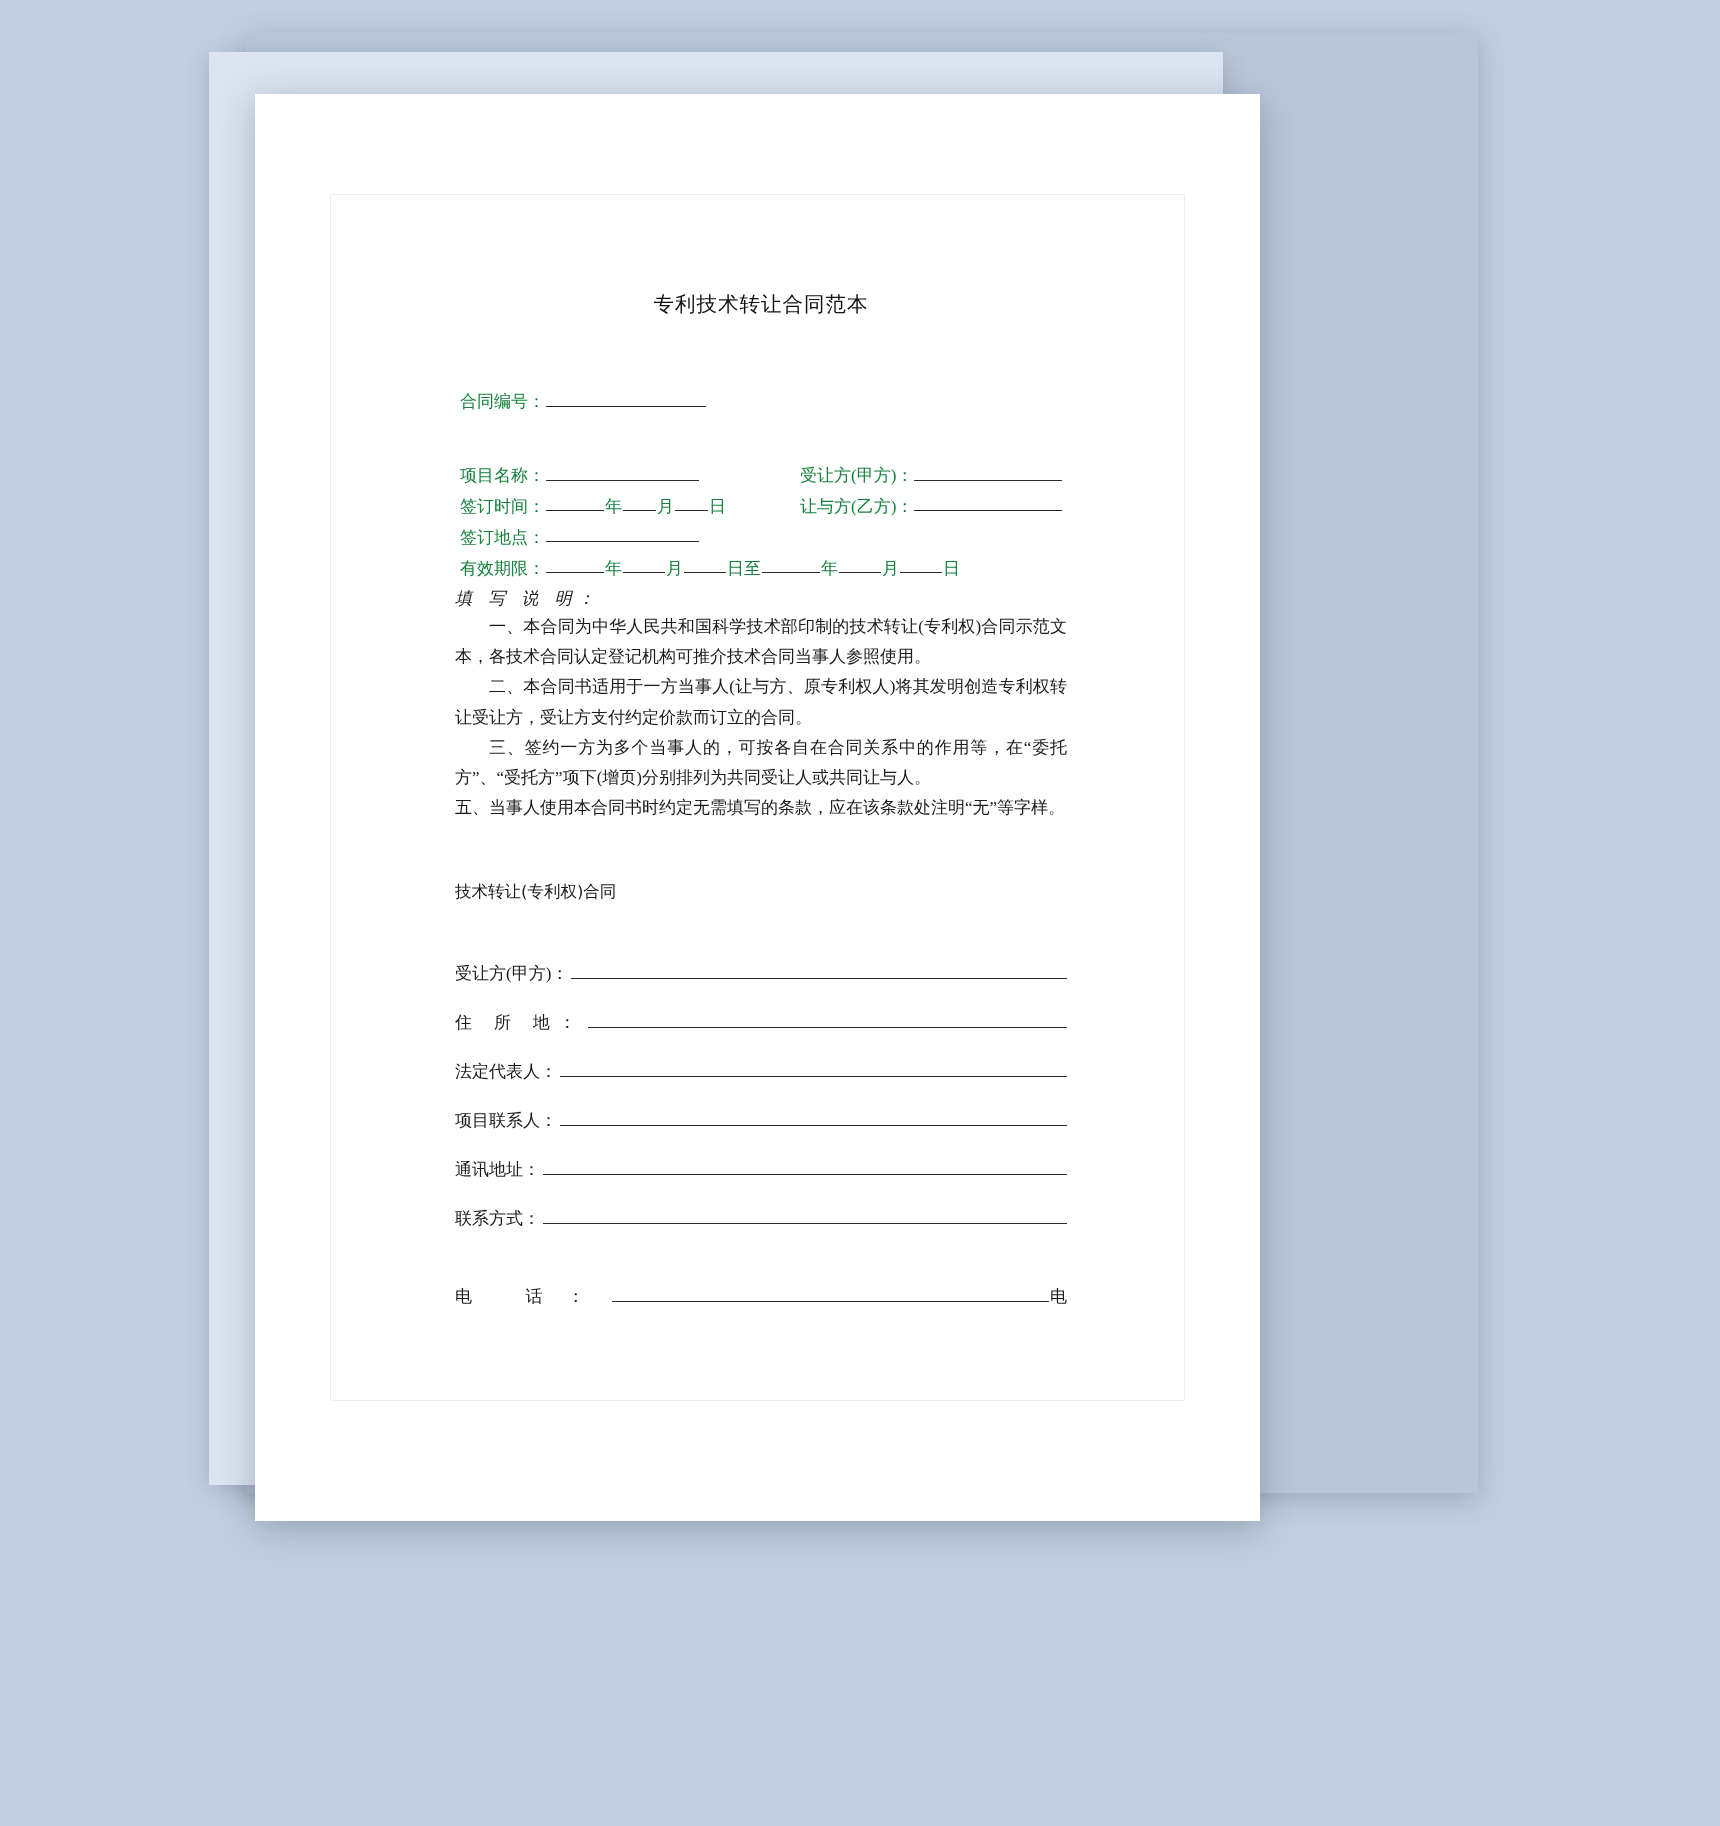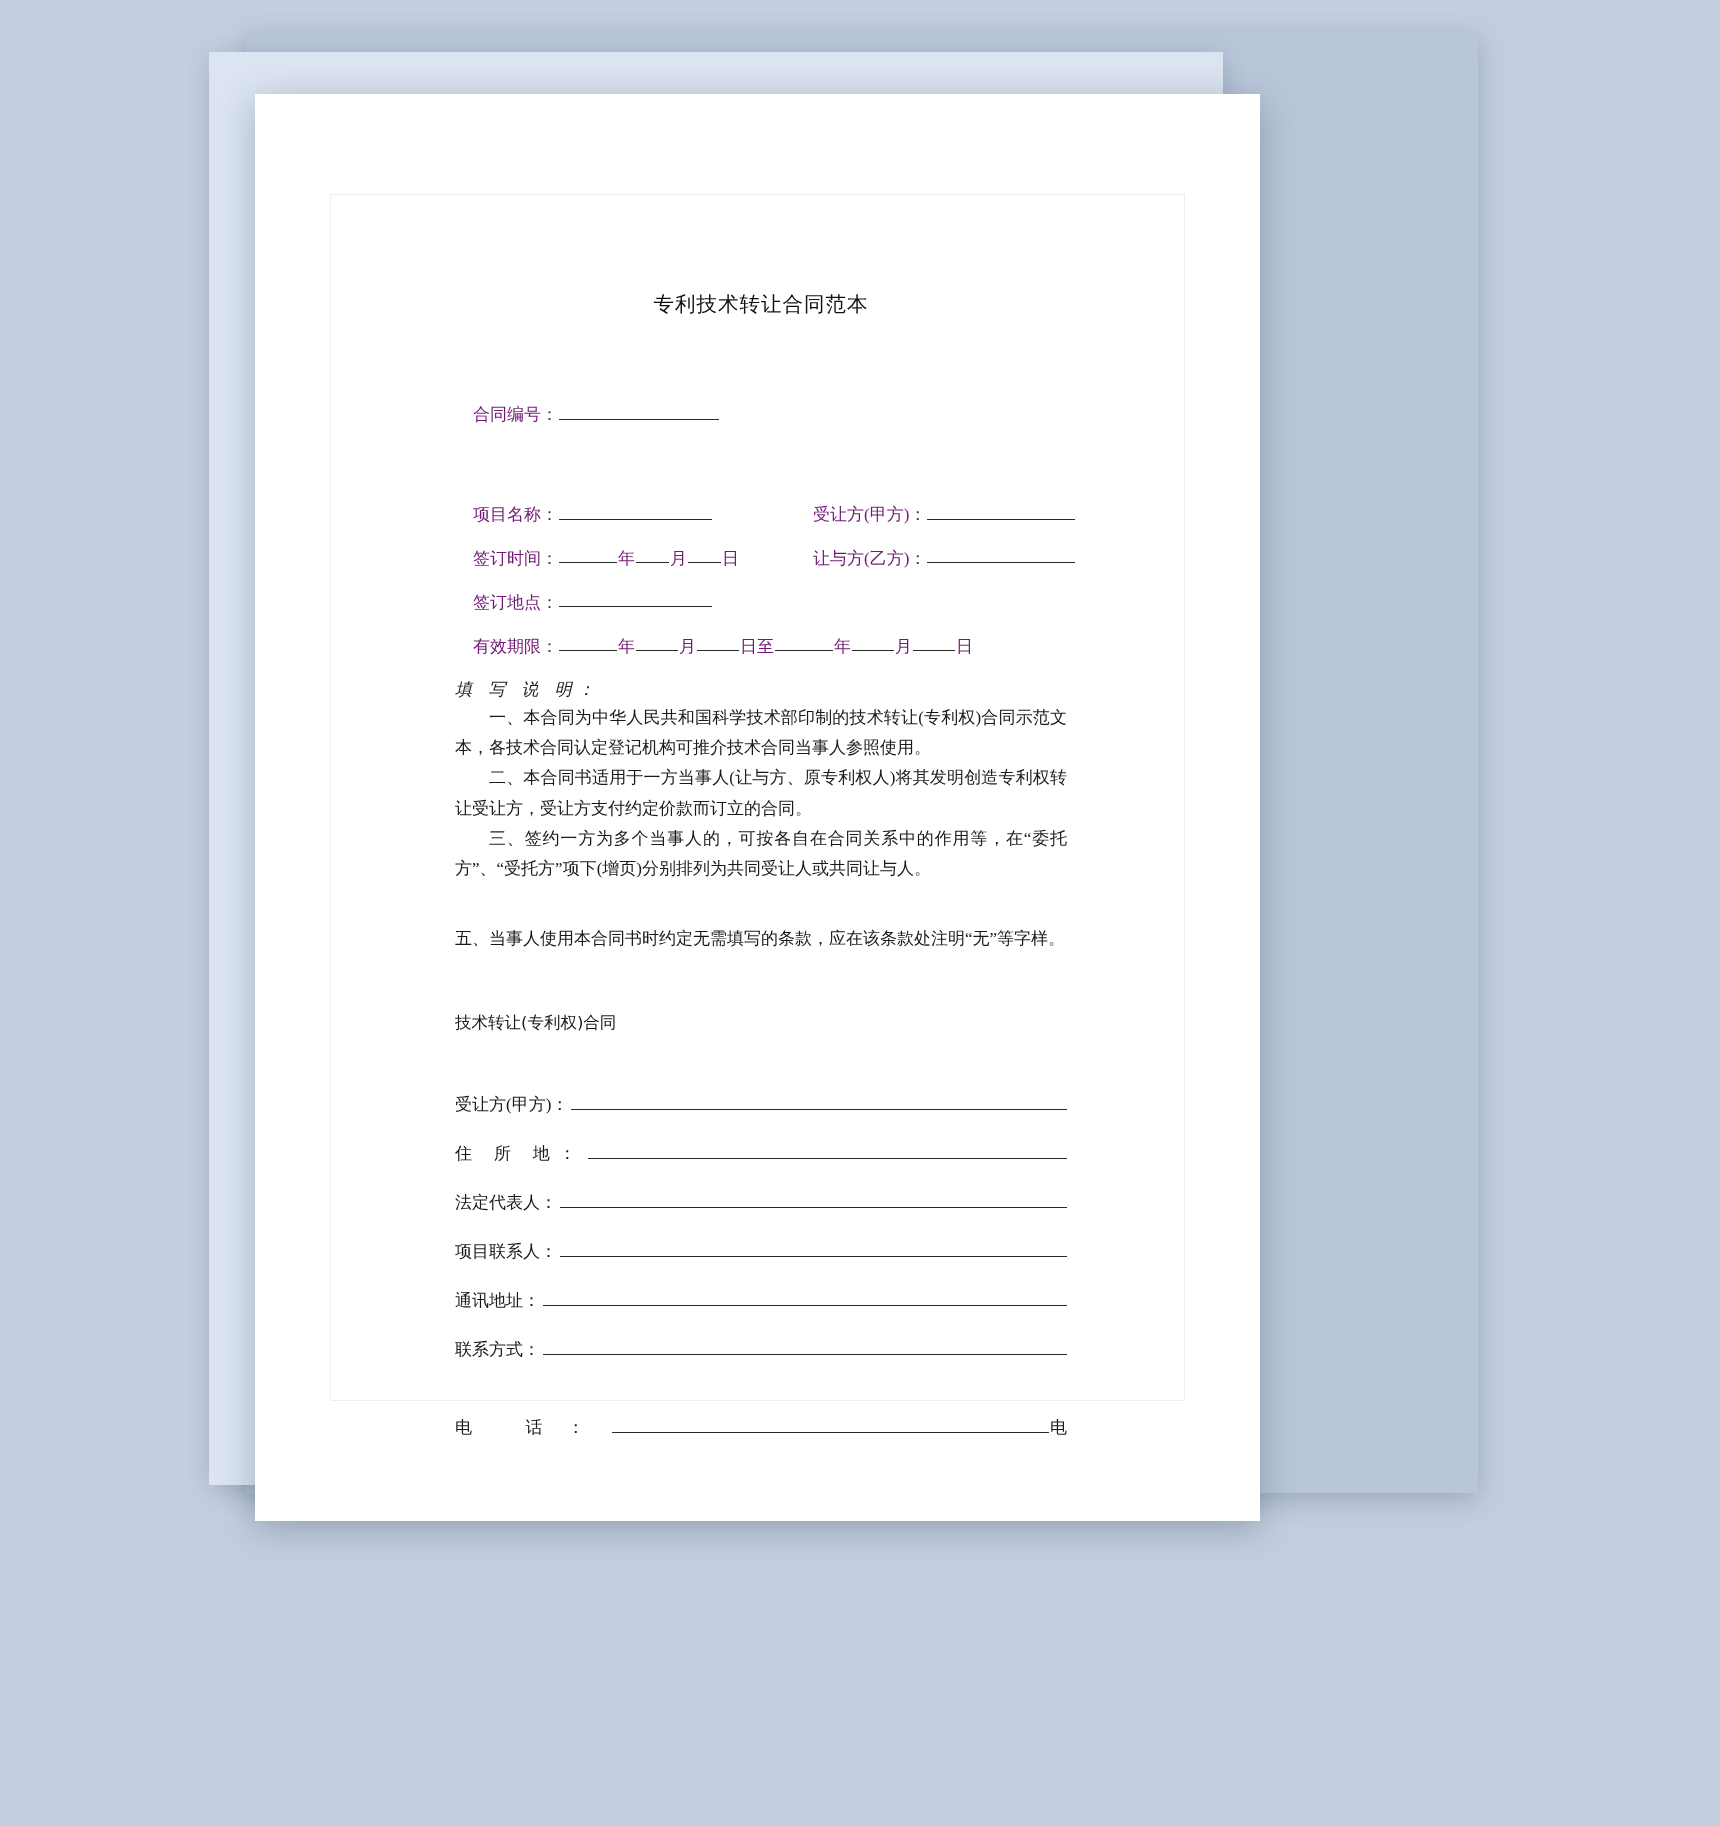--- a/index.html
+++ b/index.html
@@ -84,22 +84,22 @@
     margin: 0 0 0 0;
     line-height: 1.4;
   }
 
   .gap-after-title { height: 64px; }
 
   .field-row {
     font-size: 17px;
     line-height: 1.42;
     white-space: nowrap;
-    color: #701a75;
-    margin: 18px;
+    color: #15803d;
+    margin: 5px;
     font-family: Liberation Serif, serif;
   }
 
   .field-row .lbl { display: inline; }
   .blank {
     display: inline-block;
     border-bottom: 1px solid #2a2a2a;
     vertical-align: baseline;
     height: 1.05em;
     margin: 0 1px;
@@ -130,21 +130,21 @@
   }
 
   .para {
     font-size: 17px;
     line-height: 1.78;
     text-align: justify;
     text-justify: inter-character;
     margin: 0;
     text-indent: 2em;
   }
-  .para.no-indent { text-indent: 0; margin-top: 40px; }
+  .para.no-indent { text-indent: 0; }
 
   .subtitle {
     font-family: "DejaVu Sans", "Liberation Sans", sans-serif;
     font-size: 16.5px;
     line-height: 1.5;
     margin: 0;
   }
 
   .gap-before-subtitle { height: 56px; }
   .gap-after-subtitle { height: 56px; }

